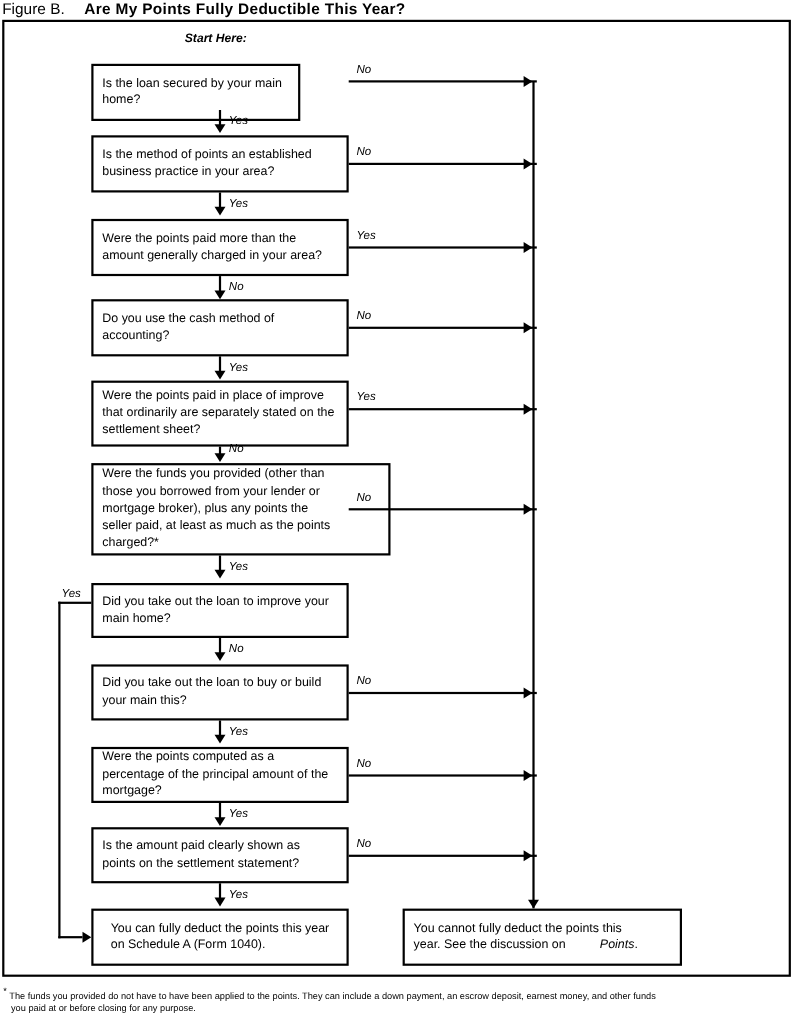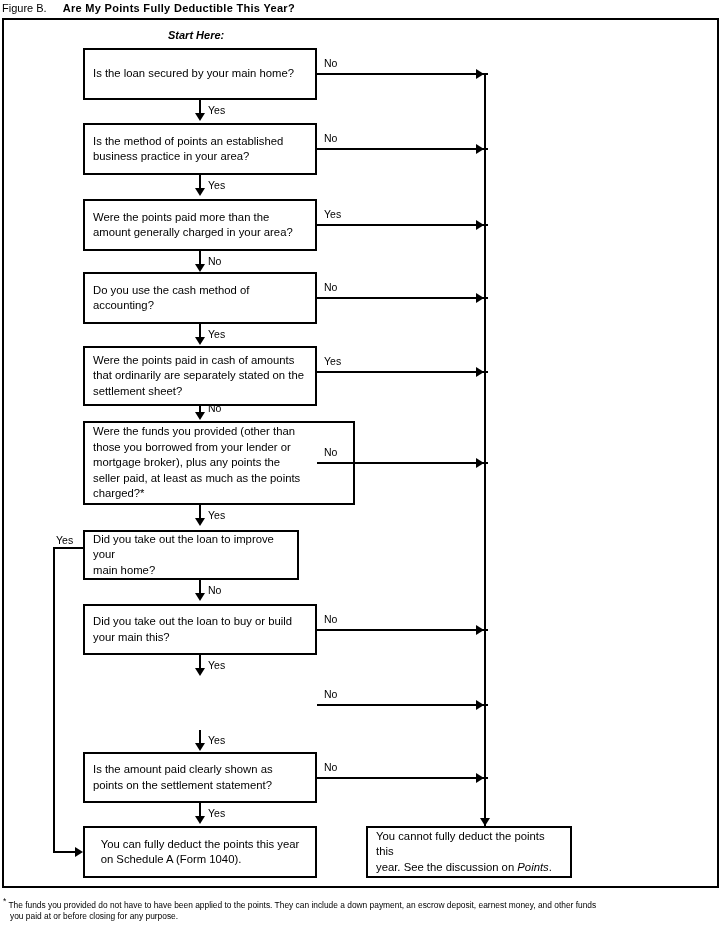--- a/index.html
+++ b/index.html
@@ -23,21 +23,21 @@
   }
 
   
   .fig-title {
     position: absolute;
     left: 2px;
     top: 0px;
     width: 715px;
     height: 17px;
     white-space: nowrap;
-    font-size: 11px;
+    font-size: 14px;
     line-height: 17px;
   }
   .fig-title .fig-label {
     font-weight: normal;
   }
   .fig-title .fig-heading {
     font-weight: bold;
     letter-spacing: 0.3px;
   }
 
@@ -74,20 +74,21 @@
     align-items: center;
     padding: 0 8px;
   }
   .flow-box .box-text {
     font-size: 11.3px;
     line-height: 15.5px;
     color: #000;
   }
   .flow-box em {
     font-style: italic;
+    margin-left: 28px;
   }
 
   
   .vline {
     position: absolute;
     width: 2px;
     background: #000;
   }
   .hline {
     position: absolute;
@@ -108,20 +109,21 @@
     width: 0; height: 0;
     border-top: 5px solid transparent;
     border-bottom: 5px solid transparent;
     border-left: 8px solid #000;
   }
 
   
   .branch-label {
     position: absolute;
     font-size: 10.5px;
+    font-style: italic;
     white-space: nowrap;
     line-height: 12px;
   }
 
   
   .footnote {
     position: absolute;
     left: 3px;
     top: 896px;
     width: 714px;
@@ -154,21 +156,21 @@
 
   <div class="vline" style="left:484px; top:74px; height:752px;"></div>
   <div class="arrow-down" style="left:480px; top:818px;"></div>
 
   <div class="vline" style="left:53px; top:547px; height:306px;"></div>
   <div class="hline" style="left:53px; top:547px; width:32px;"></div>
   <div class="hline" style="left:53px; top:851px; width:22px;"></div>
   <div class="arrow-right" style="left:75px; top:847px;"></div>
   <div class="branch-label" style="left:56px; top:534px;">Yes</div>
 
-  <div class="flow-box" style="left:83px; top:48px; width:234px; height:52px;">
+  <div class="flow-box" style="left:83px; top:58px; width:190px; height:52px;">
     <div class="box-text">
       <span>Is the loan secured by your main home?</span>
     </div>
   </div>
 
   <div class="hline" style="left:317px; top:73px; width:171px;"></div>
   <div class="arrow-right" style="left:476px; top:69px;"></div>
   <div class="branch-label" style="left:324px; top:57px;">No</div>
 
   <div class="vline" style="left:199px; top:100px; width:2px; height:16px;"></div>
@@ -209,21 +211,21 @@
   </div>
   <div class="hline" style="left:317px; top:297px; width:171px;"></div>
   <div class="arrow-right" style="left:476px; top:293px;"></div>
   <div class="branch-label" style="left:324px; top:281px;">No</div>
   <div class="vline" style="left:199px; top:324px; width:2px; height:16px;"></div>
   <div class="arrow-down" style="left:195px; top:337px;"></div>
   <div class="branch-label" style="left:208px; top:328px;">Yes</div>
 
   <div class="flow-box" style="left:83px; top:346px; width:234px; height:60px;">
     <div class="box-text">
-      <span>Were the points paid in cash of amounts</span><br>
+      <span>Were the points paid in place of improve</span><br>
       <span>that ordinarily are separately stated on the</span><br>
       <span>settlement sheet?</span>
     </div>
   </div>
   <div class="hline" style="left:317px; top:371px; width:171px;"></div>
   <div class="arrow-right" style="left:476px; top:367px;"></div>
   <div class="branch-label" style="left:324px; top:355px;">Yes</div>
   <div class="vline" style="left:199px; top:406px; width:2px; height:10px;"></div>
   <div class="arrow-down" style="left:195px; top:412px;"></div>
   <div class="branch-label" style="left:208px; top:402px;">No</div>
@@ -237,21 +239,21 @@
       <span>charged?*</span>
     </div>
   </div>
   <div class="hline" style="left:317px; top:462px; width:171px;"></div>
   <div class="arrow-right" style="left:476px; top:458px;"></div>
   <div class="branch-label" style="left:324px; top:446px;">No</div>
   <div class="vline" style="left:199px; top:505px; width:2px; height:16px;"></div>
   <div class="arrow-down" style="left:195px; top:518px;"></div>
   <div class="branch-label" style="left:208px; top:509px;">Yes</div>
 
-  <div class="flow-box" style="left:83px; top:530px; width:216px; height:50px;">
+  <div class="flow-box" style="left:83px; top:530px; width:234px; height:50px;">
     <div class="box-text">
       <span>Did you take out the loan to improve your</span><br>
       <span>main home?</span>
     </div>
   </div>
   <div class="vline" style="left:199px; top:580px; width:2px; height:16px;"></div>
   <div class="arrow-down" style="left:195px; top:593px;"></div>
   <div class="branch-label" style="left:208px; top:584px;">No</div>
 
   <div class="flow-box" style="left:83px; top:604px; width:234px; height:51px;">
@@ -260,20 +262,27 @@
       <span>your main this?</span>
     </div>
   </div>
   <div class="hline" style="left:317px; top:629px; width:171px;"></div>
   <div class="arrow-right" style="left:476px; top:625px;"></div>
   <div class="branch-label" style="left:324px; top:613px;">No</div>
   <div class="vline" style="left:199px; top:655px; width:2px; height:16px;"></div>
   <div class="arrow-down" style="left:195px; top:668px;"></div>
   <div class="branch-label" style="left:208px; top:659px;">Yes</div>
 
+  <div class="flow-box" style="left:83px; top:679px; width:234px; height:51px;">
+    <div class="box-text">
+      <span>Were the points computed as a</span><br>
+      <span>percentage of the principal amount of the</span><br>
+      <span>mortgage?</span>
+    </div>
+  </div>
   <div class="hline" style="left:317px; top:704px; width:171px;"></div>
   <div class="arrow-right" style="left:476px; top:700px;"></div>
   <div class="branch-label" style="left:324px; top:688px;">No</div>
   <div class="vline" style="left:199px; top:730px; width:2px; height:16px;"></div>
   <div class="arrow-down" style="left:195px; top:743px;"></div>
   <div class="branch-label" style="left:208px; top:734px;">Yes</div>
 
   <div class="flow-box" style="left:83px; top:752px; width:234px; height:51px;">
     <div class="box-text">
       <span>Is the amount paid clearly shown as</span><br>
@@ -287,21 +296,21 @@
   <div class="arrow-down" style="left:195px; top:816px;"></div>
   <div class="branch-label" style="left:208px; top:807px;">Yes</div>
 
   <div class="flow-box" style="left:83px; top:826px; width:234px; height:52px;justify-content:center;">
     <div class="box-text">
       <span>You can fully deduct the points this year</span><br>
       <span>on Schedule A (Form 1040).</span>
     </div>
   </div>
 
-  <div class="flow-box" style="left:366px; top:826px; width:206px; height:52px;">
+  <div class="flow-box" style="left:366px; top:826px; width:254px; height:52px;">
     <div class="box-text">
       <span>You cannot fully deduct the points this</span><br>
       <span>year. See the discussion on </span><em>Points</em><span>.</span>
     </div>
   </div>
 
   <div class="footnote">
     <span class="fn-mark">*</span><span> The funds you provided do not have to have been applied to the points. They can include a down payment, an escrow deposit, earnest money, and other funds</span>
     <span class="fn-l2">you paid at or before closing for any purpose.</span>
   </div>

